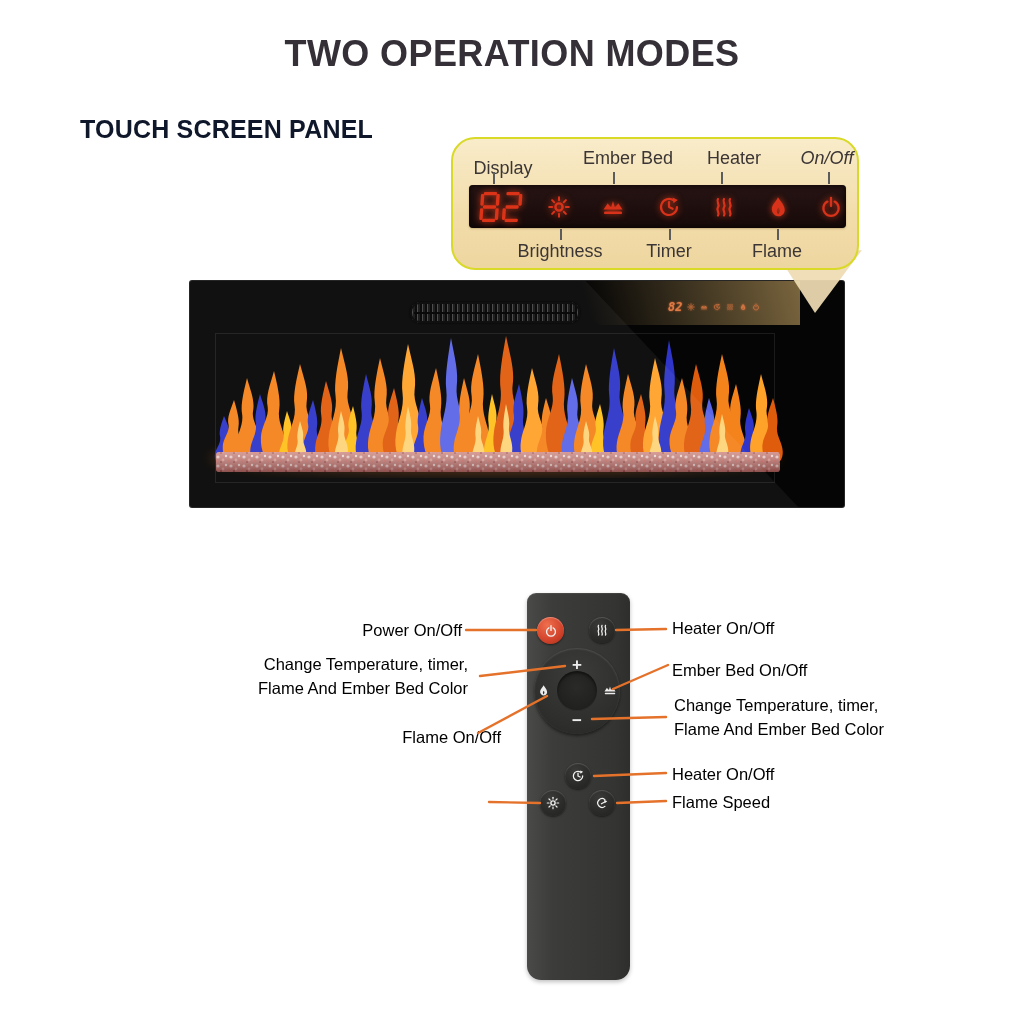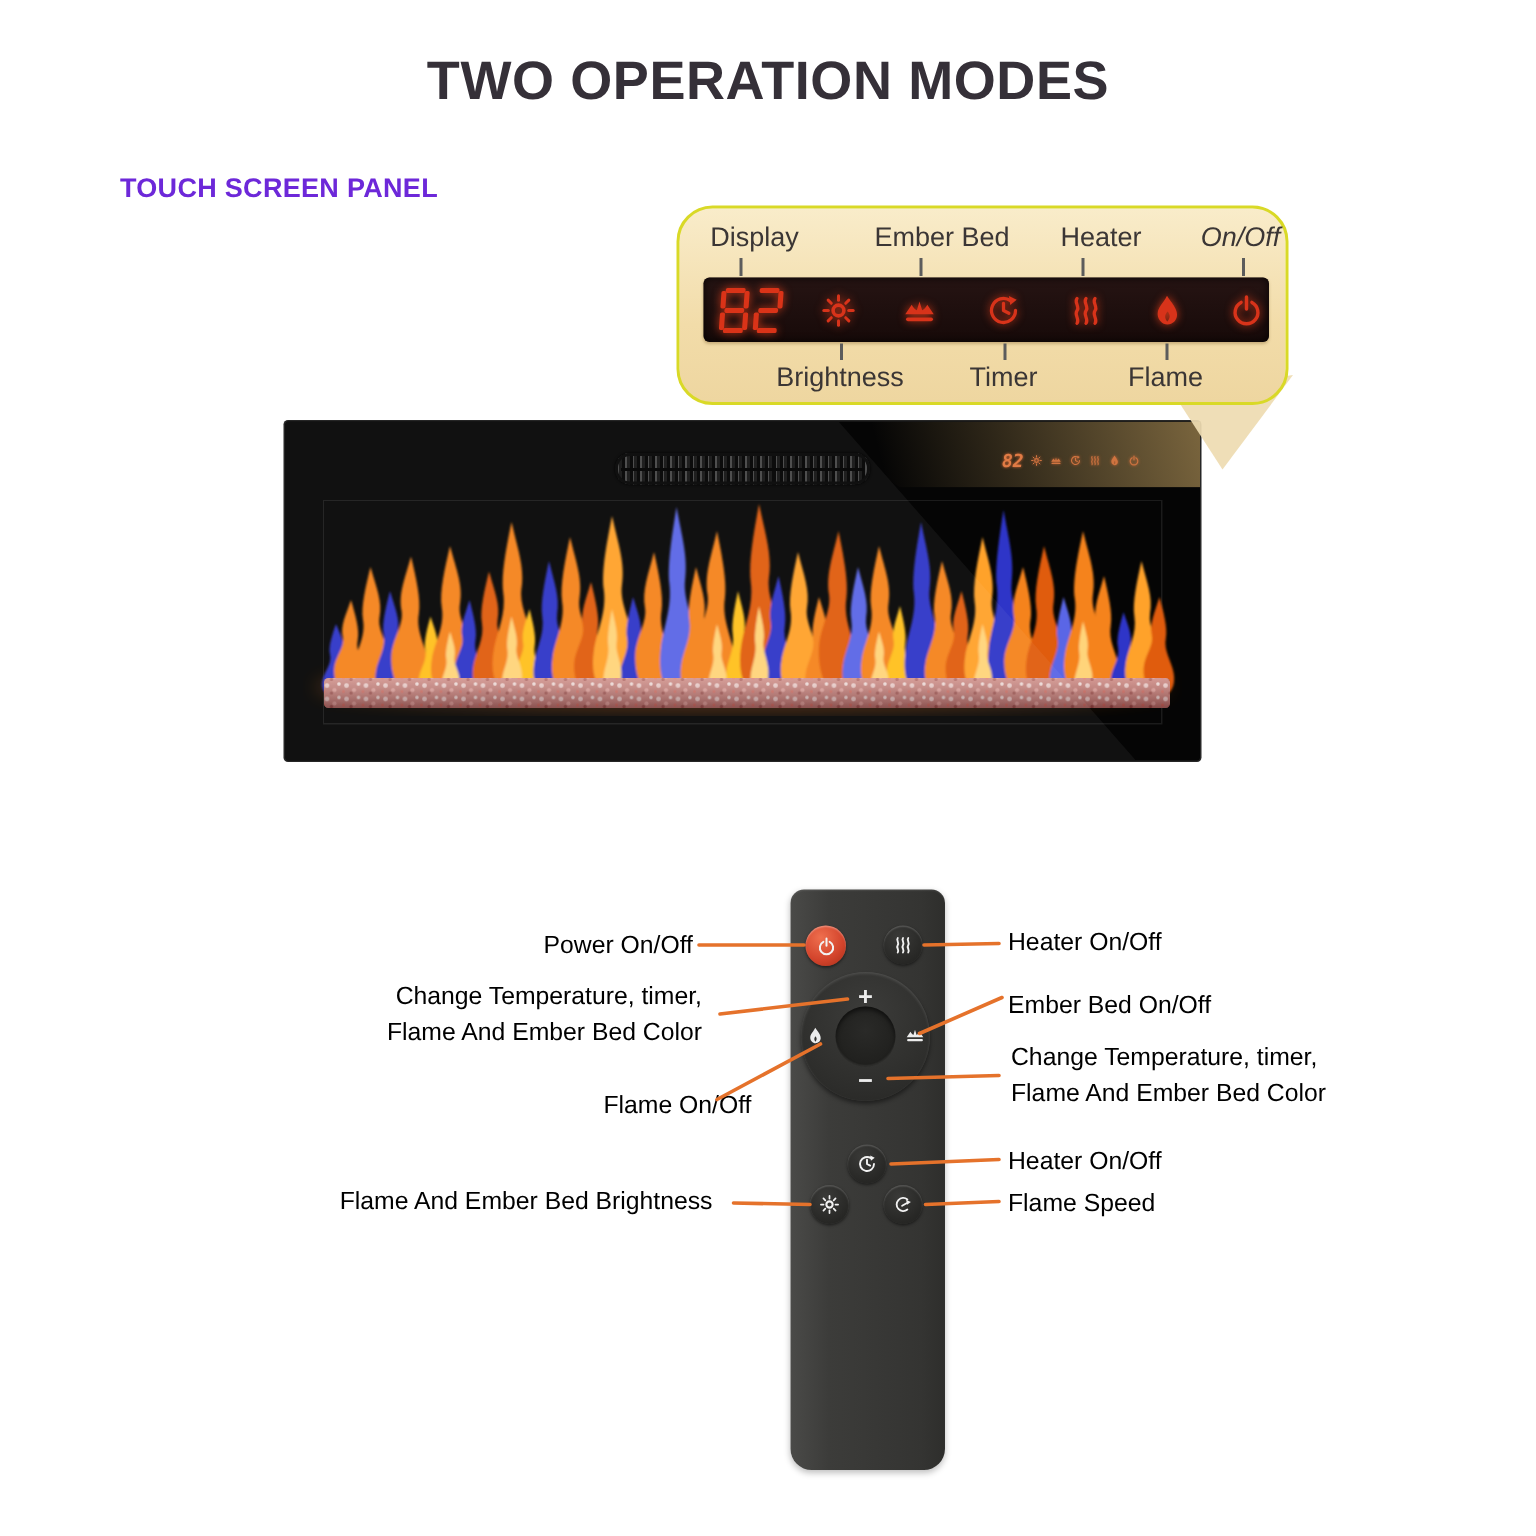--- a/index.html
+++ b/index.html
@@ -1,21 +1,21 @@
 <!DOCTYPE html>
 <html><head>
 <meta charset="utf-8">
 <style>
   html,body{margin:0;padding:0;background:#fff;}
   .canvas{position:relative;width:1024px;height:1024px;background:#ffffff;overflow:hidden;
           font-family:"Liberation Sans",sans-serif;}
   
   .page-title{position:absolute;left:0;right:0;top:33px;margin:0;text-align:center;
               font-size:36px;font-weight:bold;color:#353038;letter-spacing:.4px;}
-  .sec{position:absolute;margin:0;font-size:18px;font-weight:bold;color:#6d28d9;letter-spacing:.2px;}
+  .sec{position:absolute;margin:0;font-size:25px;font-weight:bold;color:#0f172a;letter-spacing:.2px;}
   .sec.touch{left:80px;top:115px;}
   .sec.remoteh{left:80px;top:563px;}
 
   
   .bubble{position:absolute;left:451px;top:137px;width:408px;height:133px;box-sizing:border-box;
           border:2px solid #d9d927;border-radius:24px;z-index:6;
           background:linear-gradient(180deg,#f9ecca 0%,#f2dca9 60%,#eed6a0 100%);}
   .b-label{position:absolute;transform:translateX(-50%);font-size:18px;color:#3b3635;white-space:nowrap;}
   .tick{position:absolute;width:2px;height:12px;background:#5c5c5c;}
   .panel{position:absolute;left:16px;top:46px;width:377px;height:43px;border-radius:4px;
@@ -23,21 +23,21 @@
          box-shadow:inset 0 0 6px rgba(0,0,0,.85),0 1px 2px rgba(120,90,40,.35);}
   .sseg{position:absolute;left:9px;top:6px;width:46px;height:32px;fill:#da3318;
         filter:drop-shadow(0 0 3px rgba(255,70,30,.8));}
   .p-ic{position:absolute;top:10px;width:24px;height:24px;color:#d8331a;
         filter:drop-shadow(0 0 3px rgba(255,70,30,.75));}
   .tailsvg,.linesvg{position:absolute;left:0;top:0;width:1024px;height:1024px;pointer-events:none;}
   .tailsvg{z-index:5;} .linesvg{z-index:8;}
 
   
   .fireplace{position:absolute;left:190px;top:281px;width:610px;height:226px;background:#050505;
-             border-radius:2px;box-shadow:0 0 0 1px #262626;z-index:2;}
+             border-radius:2px;box-shadow:0 0 0 1px #262626;z-index:2;padding-left:44px;}
   .fp-inner{position:absolute;left:25px;top:52px;width:560px;height:150px;
             box-shadow:inset 0 0 0 1px rgba(140,140,140,.16);}
   .fp-reflect{position:absolute;inset:0;background:rgba(255,255,255,.05);
               clip-path:polygon(0 0,60.5% 0,93% 100%,0 100%);}
   .fp-glow{position:absolute;left:340px;top:0;width:270px;height:44px;
            background:linear-gradient(255deg,rgba(218,180,108,.55),rgba(210,172,102,.2) 50%,rgba(210,172,102,0) 78%);
            clip-path:polygon(0 0,100% 0,100% 100%,26% 100%);}
   .vent{position:absolute;left:220px;top:21px;width:170px;height:21px;border-radius:10px;
         background:repeating-linear-gradient(90deg,#0c0c0c 0 2px,#4e4e4e 2px 3px,#1f1f1f 3px 5px);
         box-shadow:inset 0 0 0 2px #101010,0 0 2px #000;}
@@ -249,21 +249,21 @@
           <use href="#sym-power"></use>
         </svg>
     </div>
   </div>
 
   <svg class="tailsvg" viewBox="0 0 1024 1024">
     <polygon points="782,262 862,250 815,313" fill="#eedcb2" opacity="0.93"></polygon>
   </svg>
 
   <div class="bubble">
-    <span class="b-label" style="left:50px;top:9px;">Display</span>
+    <span class="b-label" style="left:50px;top:19px;">Display</span>
     <span class="b-label" style="left:175px;top:9px;">Ember Bed</span>
     <span class="b-label" style="left:281px;top:9px;">Heater</span>
     <span class="b-label" style="left:374px;top:9px;font-style:italic;">On/Off</span>
     <div class="tick" style="left:40px;top:33px;"></div>
     <div class="tick" style="left:160px;top:33px;"></div>
     <div class="tick" style="left:268px;top:33px;"></div>
     <div class="tick" style="left:375px;top:33px;"></div>
     <div class="panel">
       <svg class="sseg" viewBox="0 0 46 34" aria-label="82">
         <g transform="skewX(-4)">
@@ -350,21 +350,20 @@
         </svg>
     </button>
   </div>
 
   <div class="lab ra lab-power">Power On/Off</div>
   <div class="lab ra lab-changeL">
     <div>Change Temperature, timer,</div>
     <div>Flame And Ember Bed Color</div>
   </div>
   <div class="lab ra lab-flame">Flame On/Off</div>
-  <div class="lab ra lab-bright">Flame And Ember Bed Brightness</div>
   <div class="lab lab-heater">Heater On/Off</div>
   <div class="lab lab-ember">Ember Bed On/Off</div>
   <div class="lab lab-changeR">
     <div>Change Temperature, timer,</div>
     <div>Flame And Ember Bed Color</div>
   </div>
   <div class="lab lab-timer">Heater On/Off</div>
   <div class="lab lab-speed">Flame Speed</div>
 
   <svg class="linesvg" viewBox="0 0 1024 1024">

